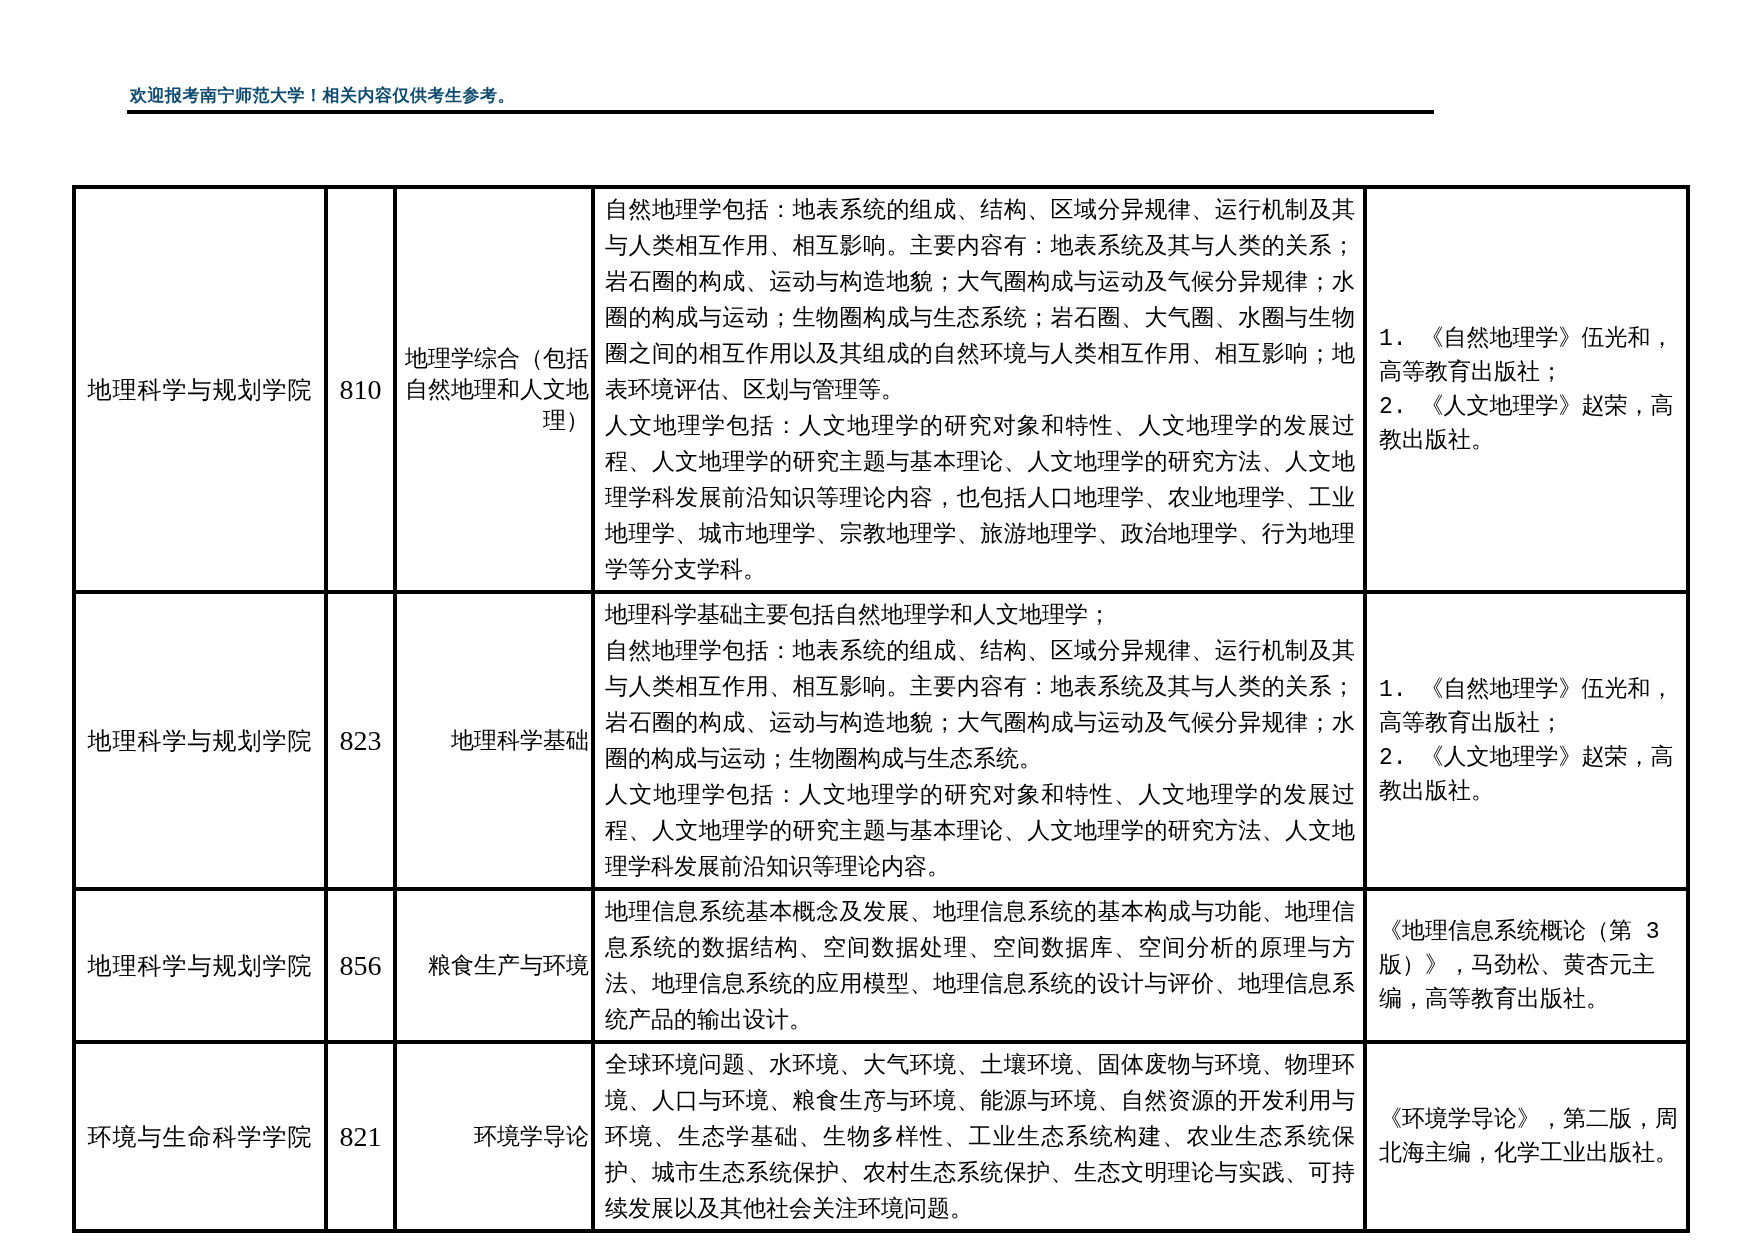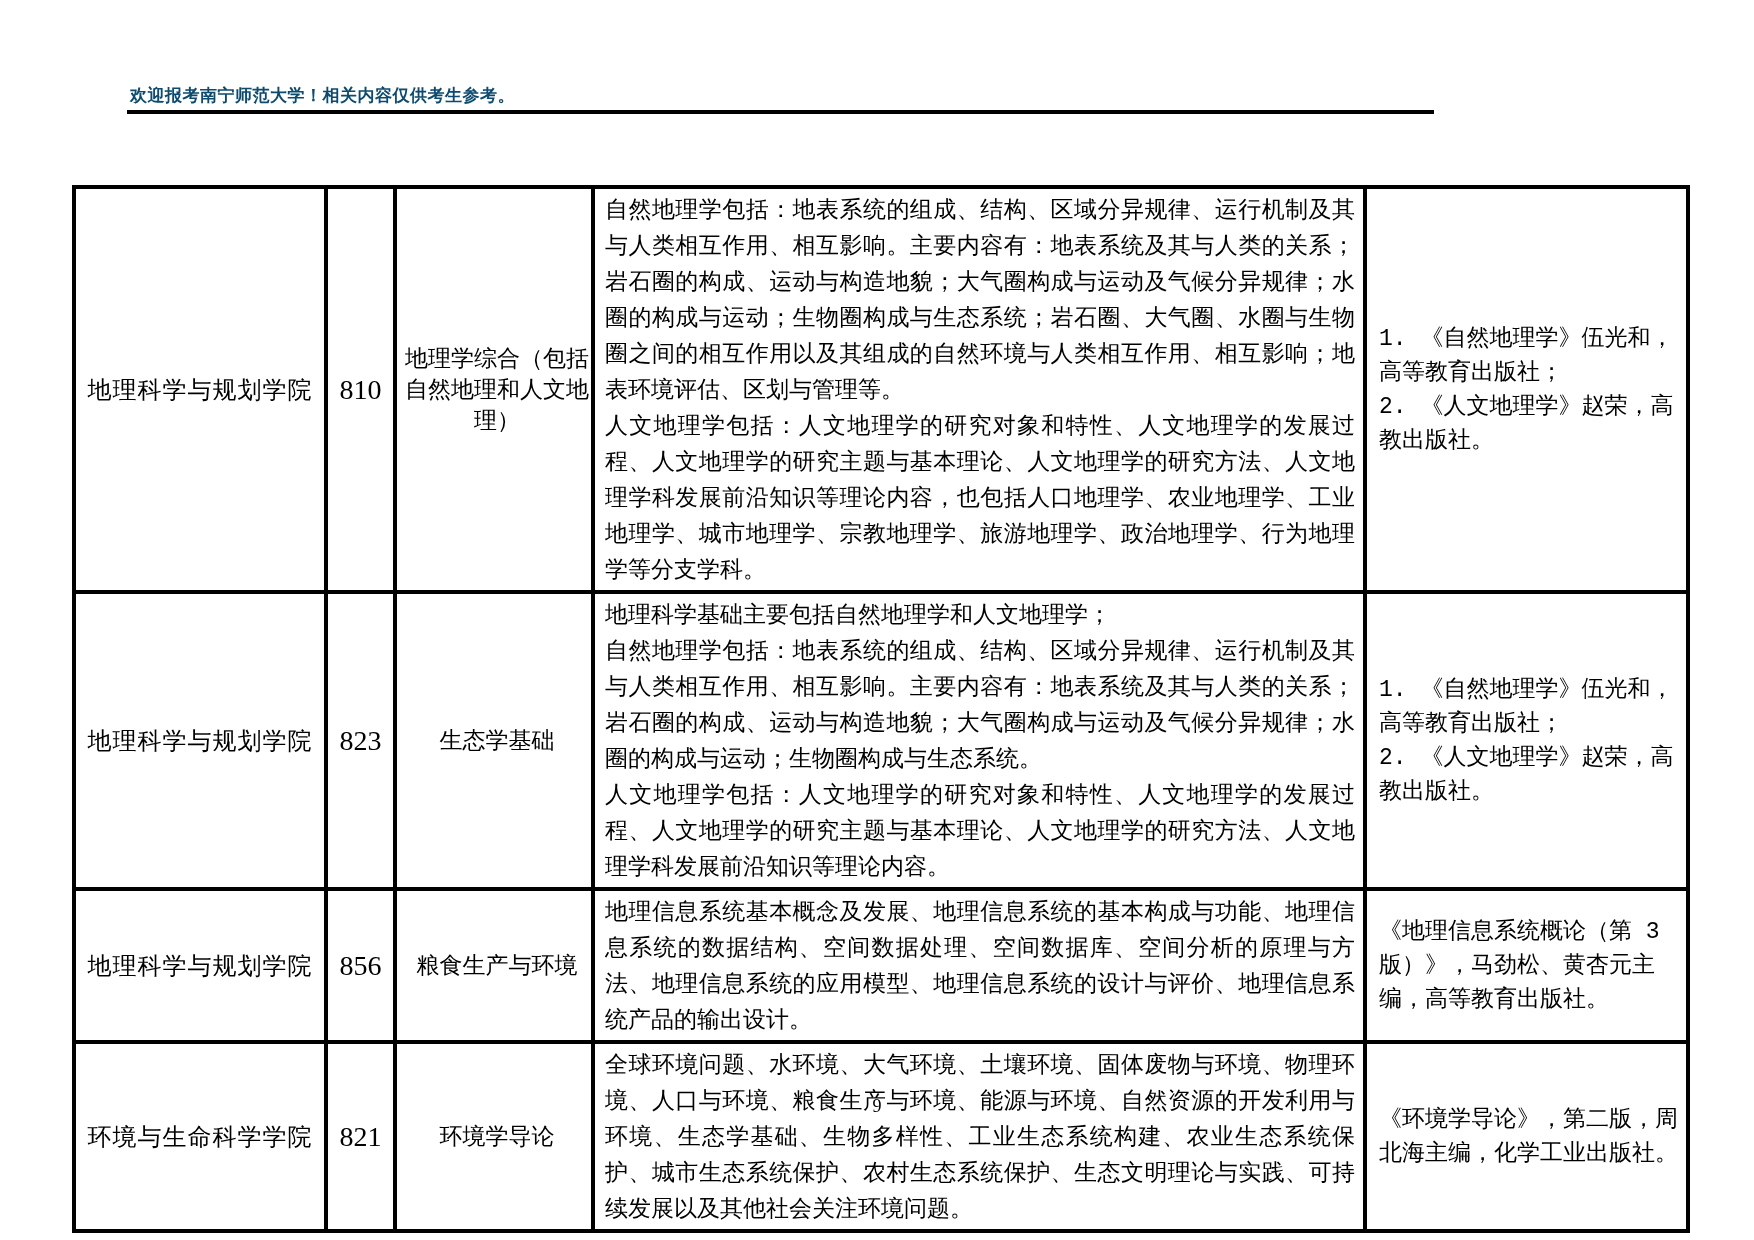--- a/index.html
+++ b/index.html
@@ -40,21 +40,21 @@
     vertical-align: middle;
     font-size: 24px;
     letter-spacing: 1px;
   }
   td.code {
     text-align: center;
     vertical-align: middle;
     font-size: 28px;
   }
   td.subject {
-    text-align: center;
+    text-align: right;
     vertical-align: middle;
     font-size: 23px;
     line-height: 31px;
     padding: 0 2px 0 8px;
   }
   td.desc {
     text-align: justify;
     vertical-align: top;
     font-size: 23px;
     line-height: 36px;
@@ -101,21 +101,21 @@
         <p>人文地理学包括：人文地理学的研究对象和特性、人文地理学的发展过程、人文地理学的研究主题与基本理论、人文地理学的研究方法、人文地理学科发展前沿知识等理论内容，也包括人口地理学、农业地理学、工业地理学、城市地理学、宗教地理学、旅游地理学、政治地理学、行为地理学等分支学科。</p>
       </td>
       <td class="books">
         <p>1. 《自然地理学》伍光和，高等教育出版社；</p>
         <p>2. 《人文地理学》赵荣，高教出版社。</p>
       </td>
     </tr>
     <tr style="height:238px;">
       <td class="college">地理科学与规划学院</td>
       <td class="code">823</td>
-      <td class="subject">生态学基础</td>
+      <td class="subject">地理科学基础</td>
       <td class="desc">
         <p>地理科学基础主要包括自然地理学和人文地理学；</p>
         <p>自然地理学包括：地表系统的组成、结构、区域分异规律、运行机制及其与人类相互作用、相互影响。主要内容有：地表系统及其与人类的关系；岩石圈的构成、运动与构造地貌；大气圈构成与运动及气候分异规律；水圈的构成与运动；生物圈构成与生态系统。</p>
         <p>人文地理学包括：人文地理学的研究对象和特性、人文地理学的发展过程、人文地理学的研究主题与基本理论、人文地理学的研究方法、人文地理学科发展前沿知识等理论内容。</p>
       </td>
       <td class="books">
         <p>1. 《自然地理学》伍光和，高等教育出版社；</p>
         <p>2. 《人文地理学》赵荣，高教出版社。</p>
       </td>
     </tr>

